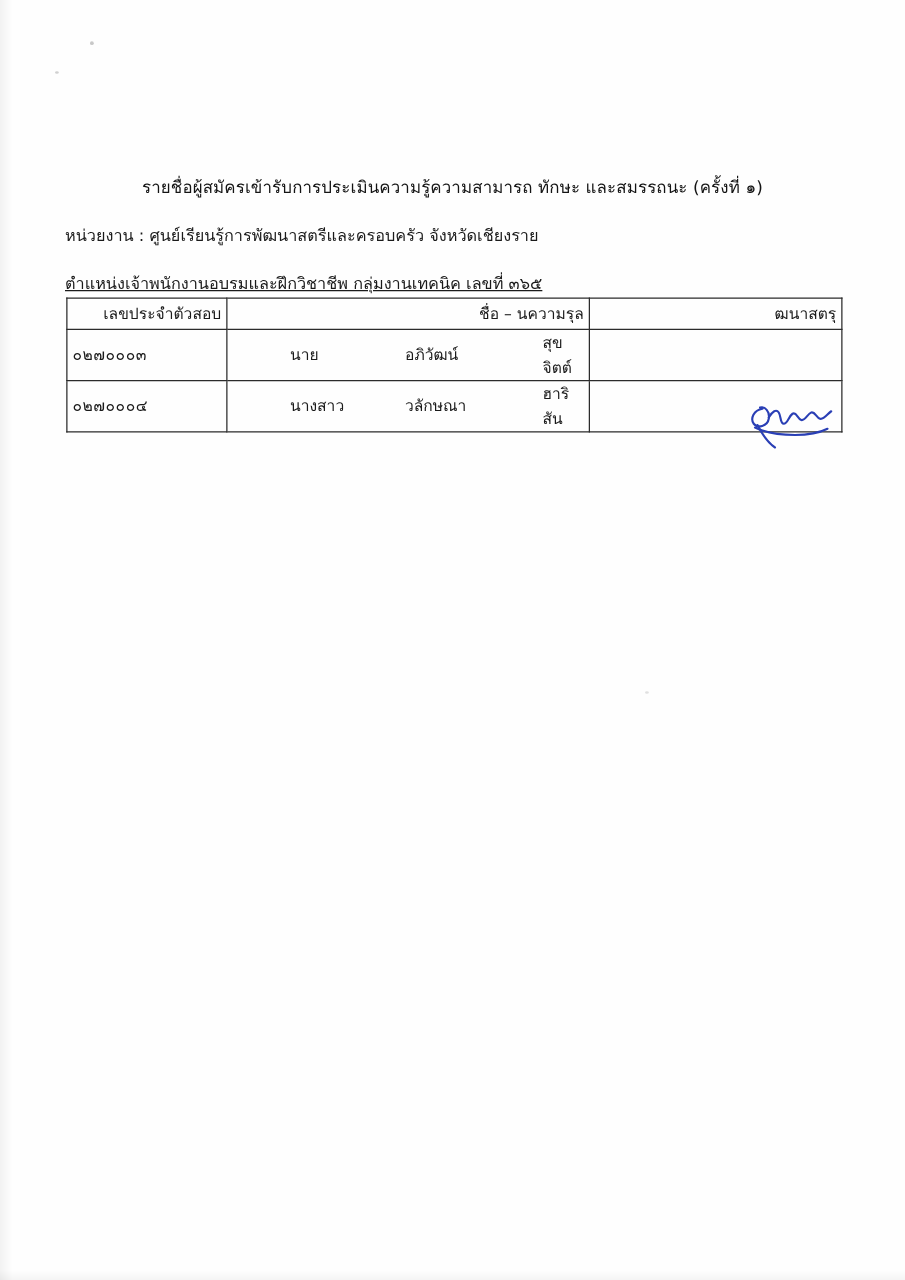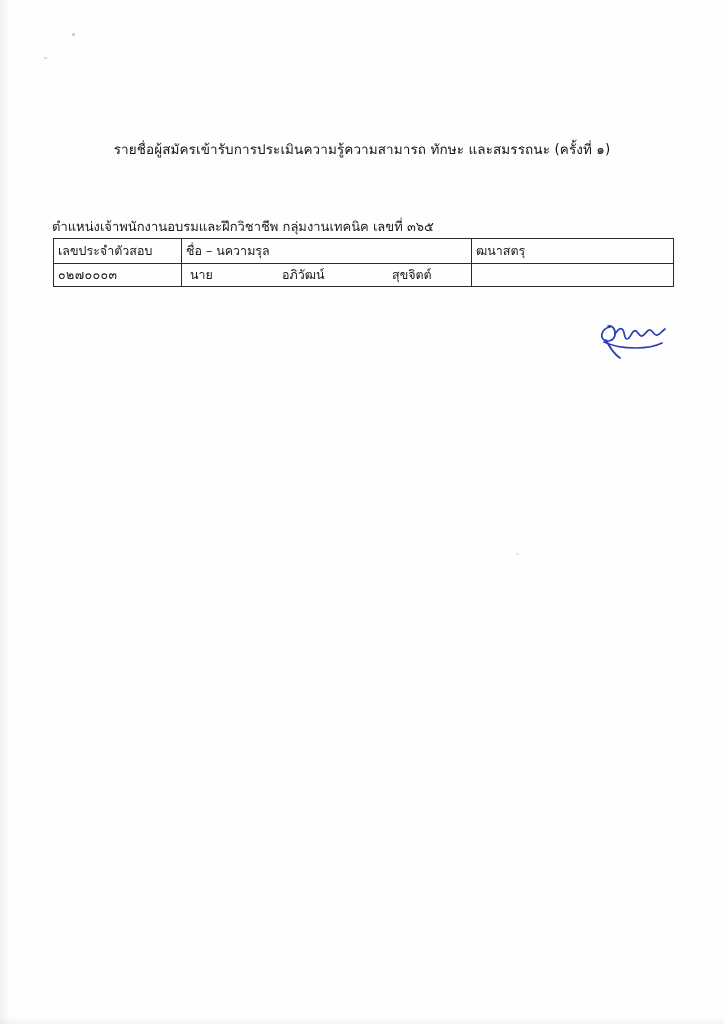--- a/index.html
+++ b/index.html
@@ -48,56 +48,57 @@
     top: 178px;
     left: 52px;
     font-size: 13px;
   }
 
   .line-pos {
     position: absolute;
     top: 216px;
     left: 52px;
     font-size: 13px;
+    text-decoration: underline;
   }
 
   table.roster {
     position: absolute;
     top: 238px;
     left: 53px;
     width: 620px;
     border-collapse: collapse;
     table-layout: fixed;
   }
   table.roster th,
   table.roster td {
     border: 1px solid #2b2b2b;
     height: 22px;
     font-weight: normal;
     font-size: 12.5px;
     padding: 0 4px;
     vertical-align: middle;
   }
   table.roster thead th {
-    text-align: left;
+    text-align: right;
     height: 24px;
   }
   .col-id    { width: 128px; }
   .col-name  { width: 290px; }
   .col-note  { width: 202px; }
 
   td.cell-id {
     text-align: left;
     letter-spacing: .4px;
   }
   .name-grid {
     display: flex;
     align-items: center;
   }
-  .name-title { width: 92px; padding-left: 4px; }
+  .name-title { width: 92px; padding-left: 4px; margin-left: 42px; }
   .name-first { width: 110px; }
   .name-last  { flex: 1; }
 
   .signature {
     position: absolute;
     left: 596px;
     top: 318px;
     width: 80px;
     height: 52px;
     pointer-events: none;
@@ -122,20 +123,21 @@
 
   <div class="edge-left"></div>
   <div class="edge-bottom"></div>
 
   <div class="speck speck-a"></div>
   <div class="speck speck-b"></div>
   <div class="speck speck-c"></div>
 
   <div class="doc-title">รายชื่อผู้สมัครเข้ารับการประเมินความรู้ความสามารถ ทักษะ และสมรรถนะ (ครั้งที่ ๑)</div>
 
+  <div class="line-org">หน่วยงาน : ศูนย์เรียนรู้การพัฒนาสตรีและครอบครัว จังหวัดเชียงราย</div>
 
   <div class="line-pos">ตำแหน่งเจ้าพนักงานอบรมและฝึกวิชาชีพ  กลุ่มงานเทคนิค  เลขที่ ๓๖๕</div>
 
   <table class="roster">
     <colgroup>
       <col class="col-id">
       <col class="col-name">
       <col class="col-note">
     </colgroup>
     <thead>
@@ -150,20 +152,31 @@
         <td class="cell-id">๐๒๗๐๐๐๓</td>
         <td>
           <div class="name-grid">
             <span class="name-title">นาย</span>
             <span class="name-first">อภิวัฒน์</span>
             <span class="name-last">สุขจิตต์</span>
           </div>
         </td>
         <td></td>
       </tr>
+      <tr>
+        <td class="cell-id">๐๒๗๐๐๐๔</td>
+        <td>
+          <div class="name-grid">
+            <span class="name-title">นางสาว</span>
+            <span class="name-first">วลักษณา</span>
+            <span class="name-last">ฮาริสัน</span>
+          </div>
+        </td>
+        <td></td>
+      </tr>
     </tbody>
   </table>
 
   <svg class="signature" viewBox="0 0 80 52">
     <g fill="none" stroke="#2a3fb5" stroke-width="1.7" stroke-linecap="round" stroke-linejoin="round">
       <path d="M14 9 C7 10, 4 17, 7 21 C10 25, 18 23, 19 17 C20 11, 16 7, 12 8"></path>
       <path d="M19 16 C22 11, 25 9, 27 12 C29 15, 28 21, 31 21 C34 21, 35 15, 38 13 C41 11, 42 17, 45 18 C48 19, 50 13, 53 12 C56 11, 57 16, 60 17 C63 18, 66 13, 69 11"></path>
       <path d="M8 24 C16 28, 28 30, 40 30 C52 30, 60 28, 66 25"></path>
       <path d="M10 22 C14 30, 18 36, 24 40"></path>
     </g>

